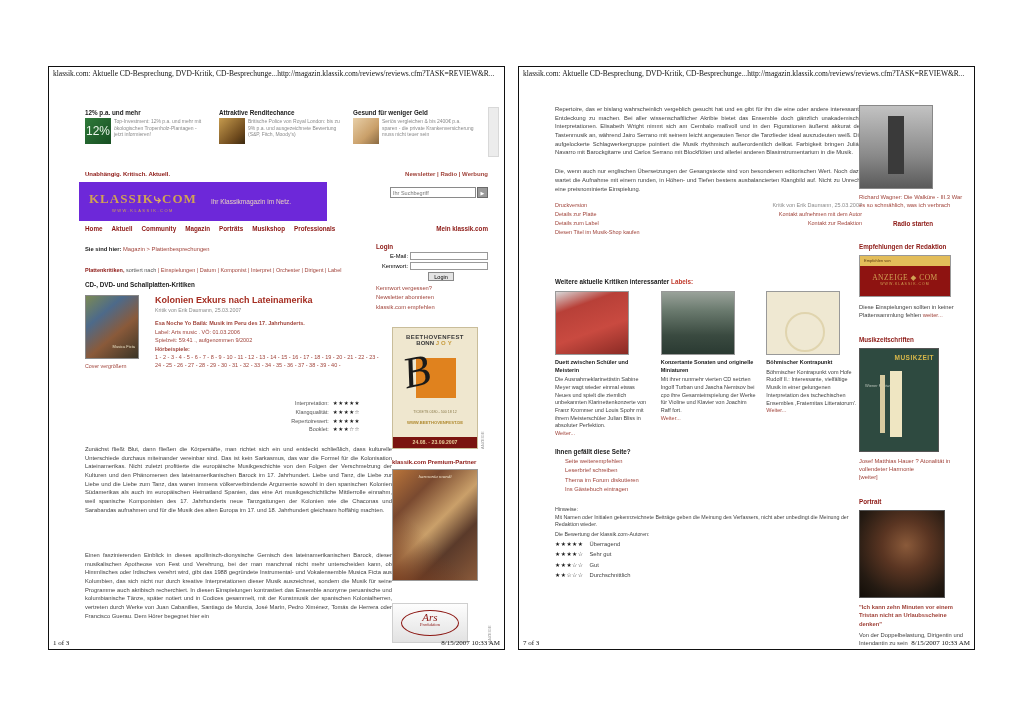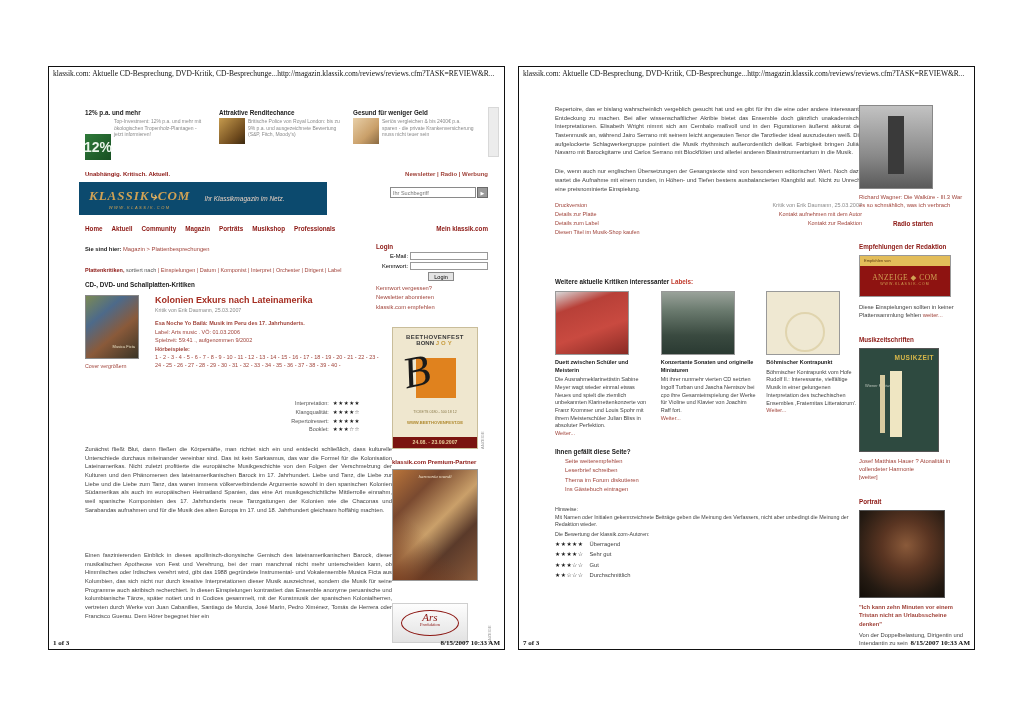--- a/index.html
+++ b/index.html
@@ -3,45 +3,45 @@
 <meta charset="utf-8">
 <style>
   * { margin:0; padding:0; box-sizing:border-box; }
   html,body { width:1024px; height:724px; background:#ffffff; font-family:"Liberation Sans", sans-serif; }
   .sheet { position:absolute; width:457px; height:584px; background:#fff; border:1px solid #111; overflow:hidden; }
   #page1 { left:48px; top:66px; }
   #page2 { left:518px; top:66px; }
   .phead { position:absolute; top:2px; left:4px; right:4px; display:flex; justify-content:flex-start;
            font-family:"Liberation Serif", serif; font-size:7.5px; color:#111; white-space:nowrap; overflow:hidden; }
   .pfoot { position:absolute; bottom:2px; left:4px; right:4px; display:flex; justify-content:space-between;
-           font-family:"Liberation Serif", serif; font-size:7px; color:#111;font-weight:bold; }
+           font-family:"Liberation Serif", serif; font-size:7px; color:#111; }
   .pbody { position:absolute; top:14px; left:0; right:0; bottom:12px; }
 
   .maroon { color:#8c1713; }
   .rlink  { color:#a0433a; text-decoration:none; cursor:pointer; }
   .gray   { color:#8a8a8a; }
 
   
   .ads-row { position:absolute; left:36px; top:28px; width:390px; display:flex; gap:12px; }
   .ad { width:122px; }
   .ad-title { font-size:6.3px; font-weight:bold; color:#1a1a1a; margin-bottom:2px; }
   .ad-flex { display:flex; gap:3px; }
   .ad-img { width:26px; height:26px; flex:none; }
-  .ad-img1 { background:linear-gradient(135deg,#2f7a3a,#174f22); color:#eaf5ea; font-size:14px; font-weight:bold;
-             display:flex; align-items:center; justify-content:center;margin-top:16px; }
+  .ad-img1 { background:linear-gradient(135deg,#2f7a3a,#174f22); color:#eaf5ea; font-size:12px; font-weight:normal;
+             display:flex; align-items:center; justify-content:center; }
   .ad-img2 { background:linear-gradient(135deg,#c69b4e,#6e4a1d 70%,#3c2a10); }
   .ad-img3 { background:linear-gradient(135deg,#e8cfa8,#caa06a 60%,#8a6a42); }
   .ad-body { font-size:5px; line-height:1.3; color:#8a8a8a; }
   .vbanner { position:absolute; right:5px; top:26px; width:11px; height:50px; background:#ececec; border:1px solid #d8d8d8; }
 
   .tagline-row { position:absolute; left:36px; right:16px; top:90px; display:flex; justify-content:space-between;
                  font-size:6px; font-weight:bold; }
 
   
-  .banner { position:absolute; left:30px; top:101px; width:248px; height:33px; background:#0c4a6e; display:flex; align-items:center;font-style:italic; }
+  .banner { position:absolute; left:30px; top:101px; width:248px; height:39px; background:#6d28d9; display:flex; align-items:center; }
   .logo-wrap { margin-left:10px; text-align:center; }
   .logo-line { font-family:"Liberation Serif", serif; font-size:13px; letter-spacing:1px; color:#d0a254; font-weight:bold; white-space:nowrap; }
   .logo-sub { font-size:4px; letter-spacing:1.5px; color:#d0a254; margin-top:1px; }
   .claim { font-size:6.5px; color:#e6cfc0; margin-left:14px; }
   .search { position:absolute; right:16px; top:106px; display:flex; gap:1px; }
   .search input { width:86px; height:11px; border:1px solid #8a8a8a; font-size:5.5px; padding:0 2px; color:#555;
                   font-family:"Liberation Sans", sans-serif; }
   .search-btn { width:11px; height:11px; background:#9a9a9a; border:1px solid #6a6a6a; color:#fff; font-size:5px;
                 display:flex; align-items:center; justify-content:center; cursor:pointer; }
 

